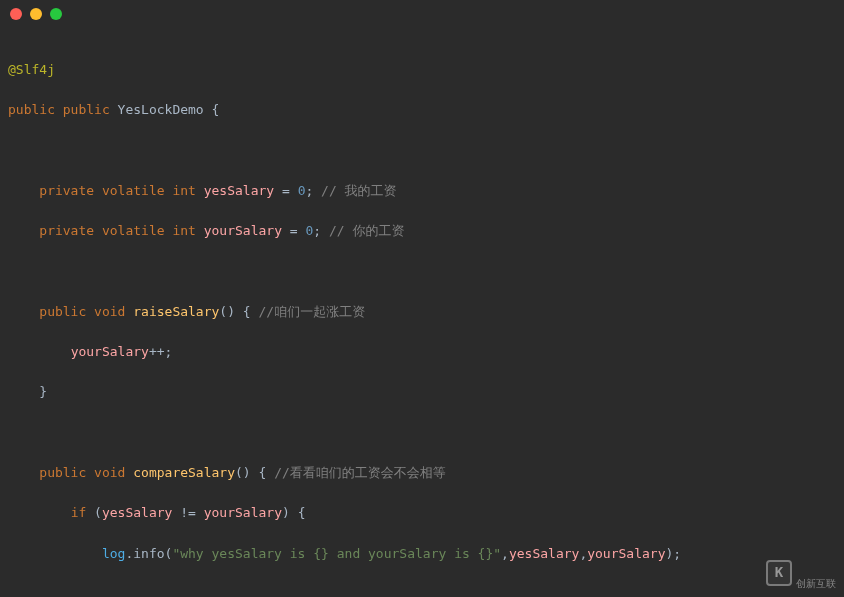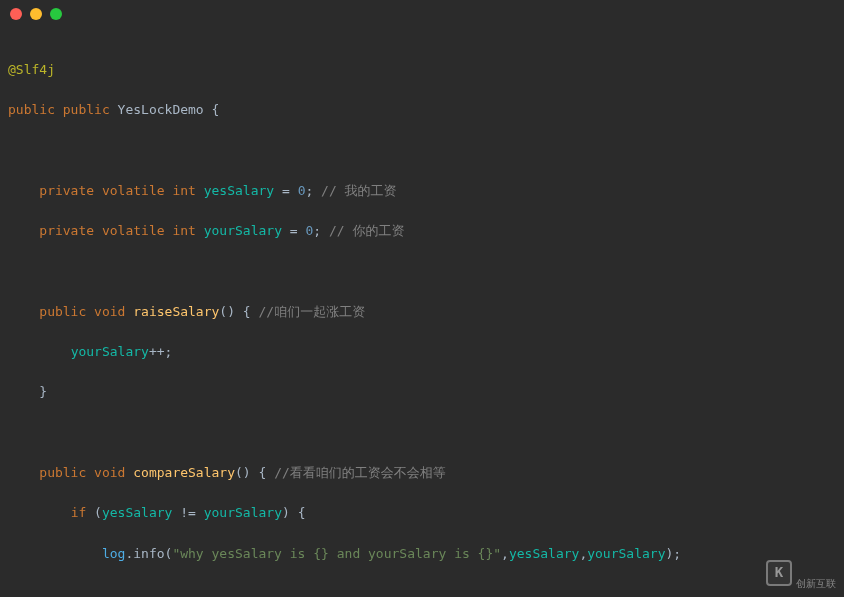--- a/index.html
+++ b/index.html
@@ -36,21 +36,21 @@
     .code-area {
       padding: 12px 8px 8px 8px;
       white-space: pre;
     }
     .line {
       display: block;
     }
     .annotation { color: #bbb529; text-align: right; }
     .keyword { color: #cc7832; }
     .classname { color: #a9b7c6; margin-top: 22px; }
-    .field { color: #14b8a6; }
+    .field { color: #fca5a5; }
     .number { color: #6897bb; }
     .comment { color: #808080; margin-top: 36px; }
     .method { color: #ffc66d; margin-top: 24px; }
     .methodcall { color: #a9b7c6; }
     .string { color: #6a8759; }
     .paren { color: #a9b7c6; }
     .op { color: #a9b7c6; }
     .cyan-id { color: #4eade5; }
     .watermark {
       position: absolute;

